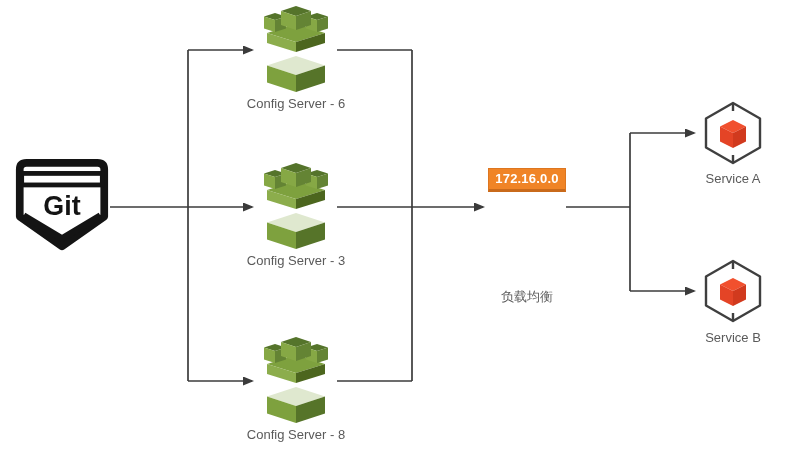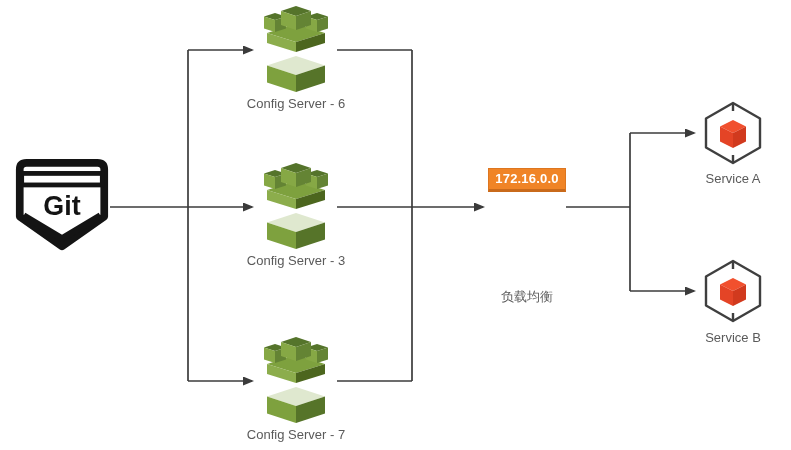--- a/index.html
+++ b/index.html
@@ -130,21 +130,21 @@
       <polygon points="51,10.5 62,14 62,26 51,22.5" fill="#86A845"></polygon>
       <polygon points="62,14 73,10.5 73,22.5 62,26" fill="#648434"></polygon>
       <polygon points="41,0 56,5 41,10 26,5" fill="#55742B"></polygon>
       <polygon points="26,5 41,10 41,24 26,19" fill="#86A845"></polygon>
       <polygon points="41,10 56,5 56,19 41,24" fill="#648434"></polygon>
       <polygon points="41,50 70,59.5 41,69 12,59.5" fill="#DFE8CF"></polygon>
       <polygon points="12,59.5 41,69 41,86 12,76.5" fill="#7EA13E"></polygon>
       <polygon points="41,69 70,59.5 70,76.5 41,86" fill="#567429"></polygon>
     </svg>
   </div>
-  <div class="node-label cs-label cs-label-3">Config Server - 7</div>
+  <div class="node-label cs-label cs-label-3">Config Server - 8</div>
 
   <div class="node lb">
     <div class="ip-box">172.16.0.0</div>
   </div>
   <div class="node-label lb-label">负载均衡</div>
 
   <div class="node svc-icon svcA">
     <svg viewBox="0 0 66 66" width="66" height="66">
       <path d="M33,3 L60,18.5 V47.5 L33,63 L6,47.5 V18.5 Z" fill="none" stroke="#3F3F3F" stroke-width="2.4" stroke-linejoin="round"></path>
       <path d="M33,3 V11 M33,63 V55" stroke="#3F3F3F" stroke-width="2.4"></path>

